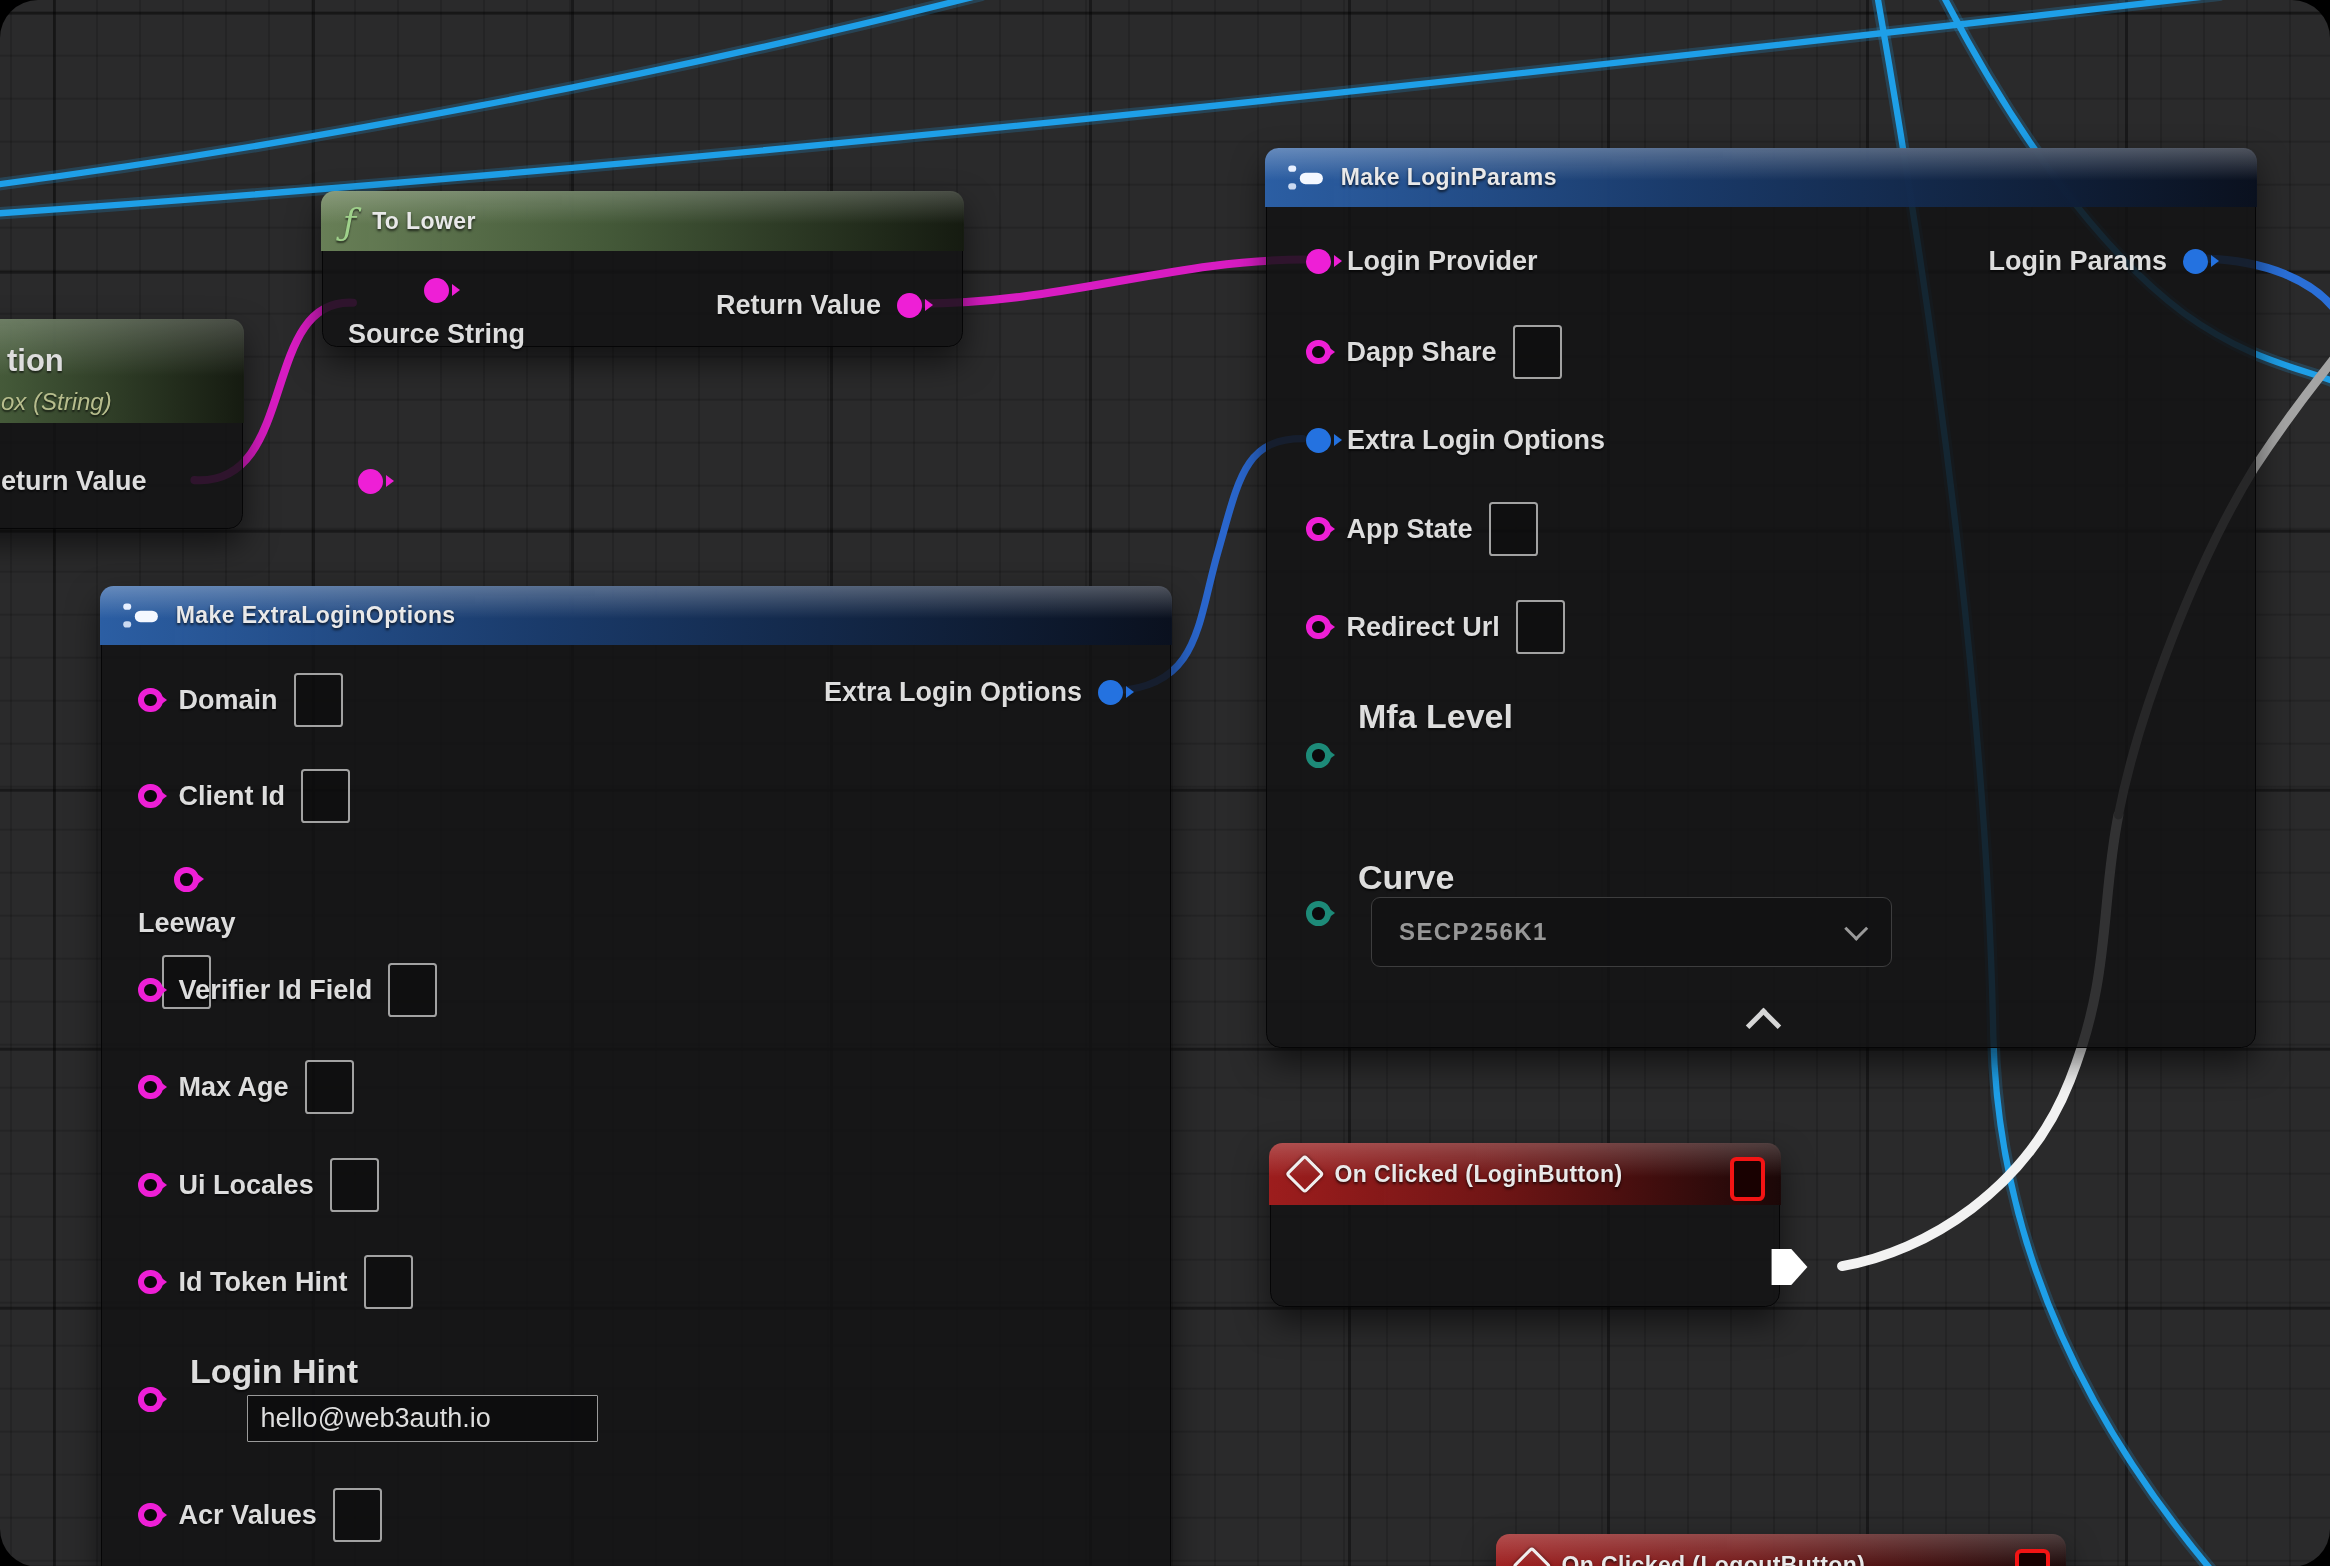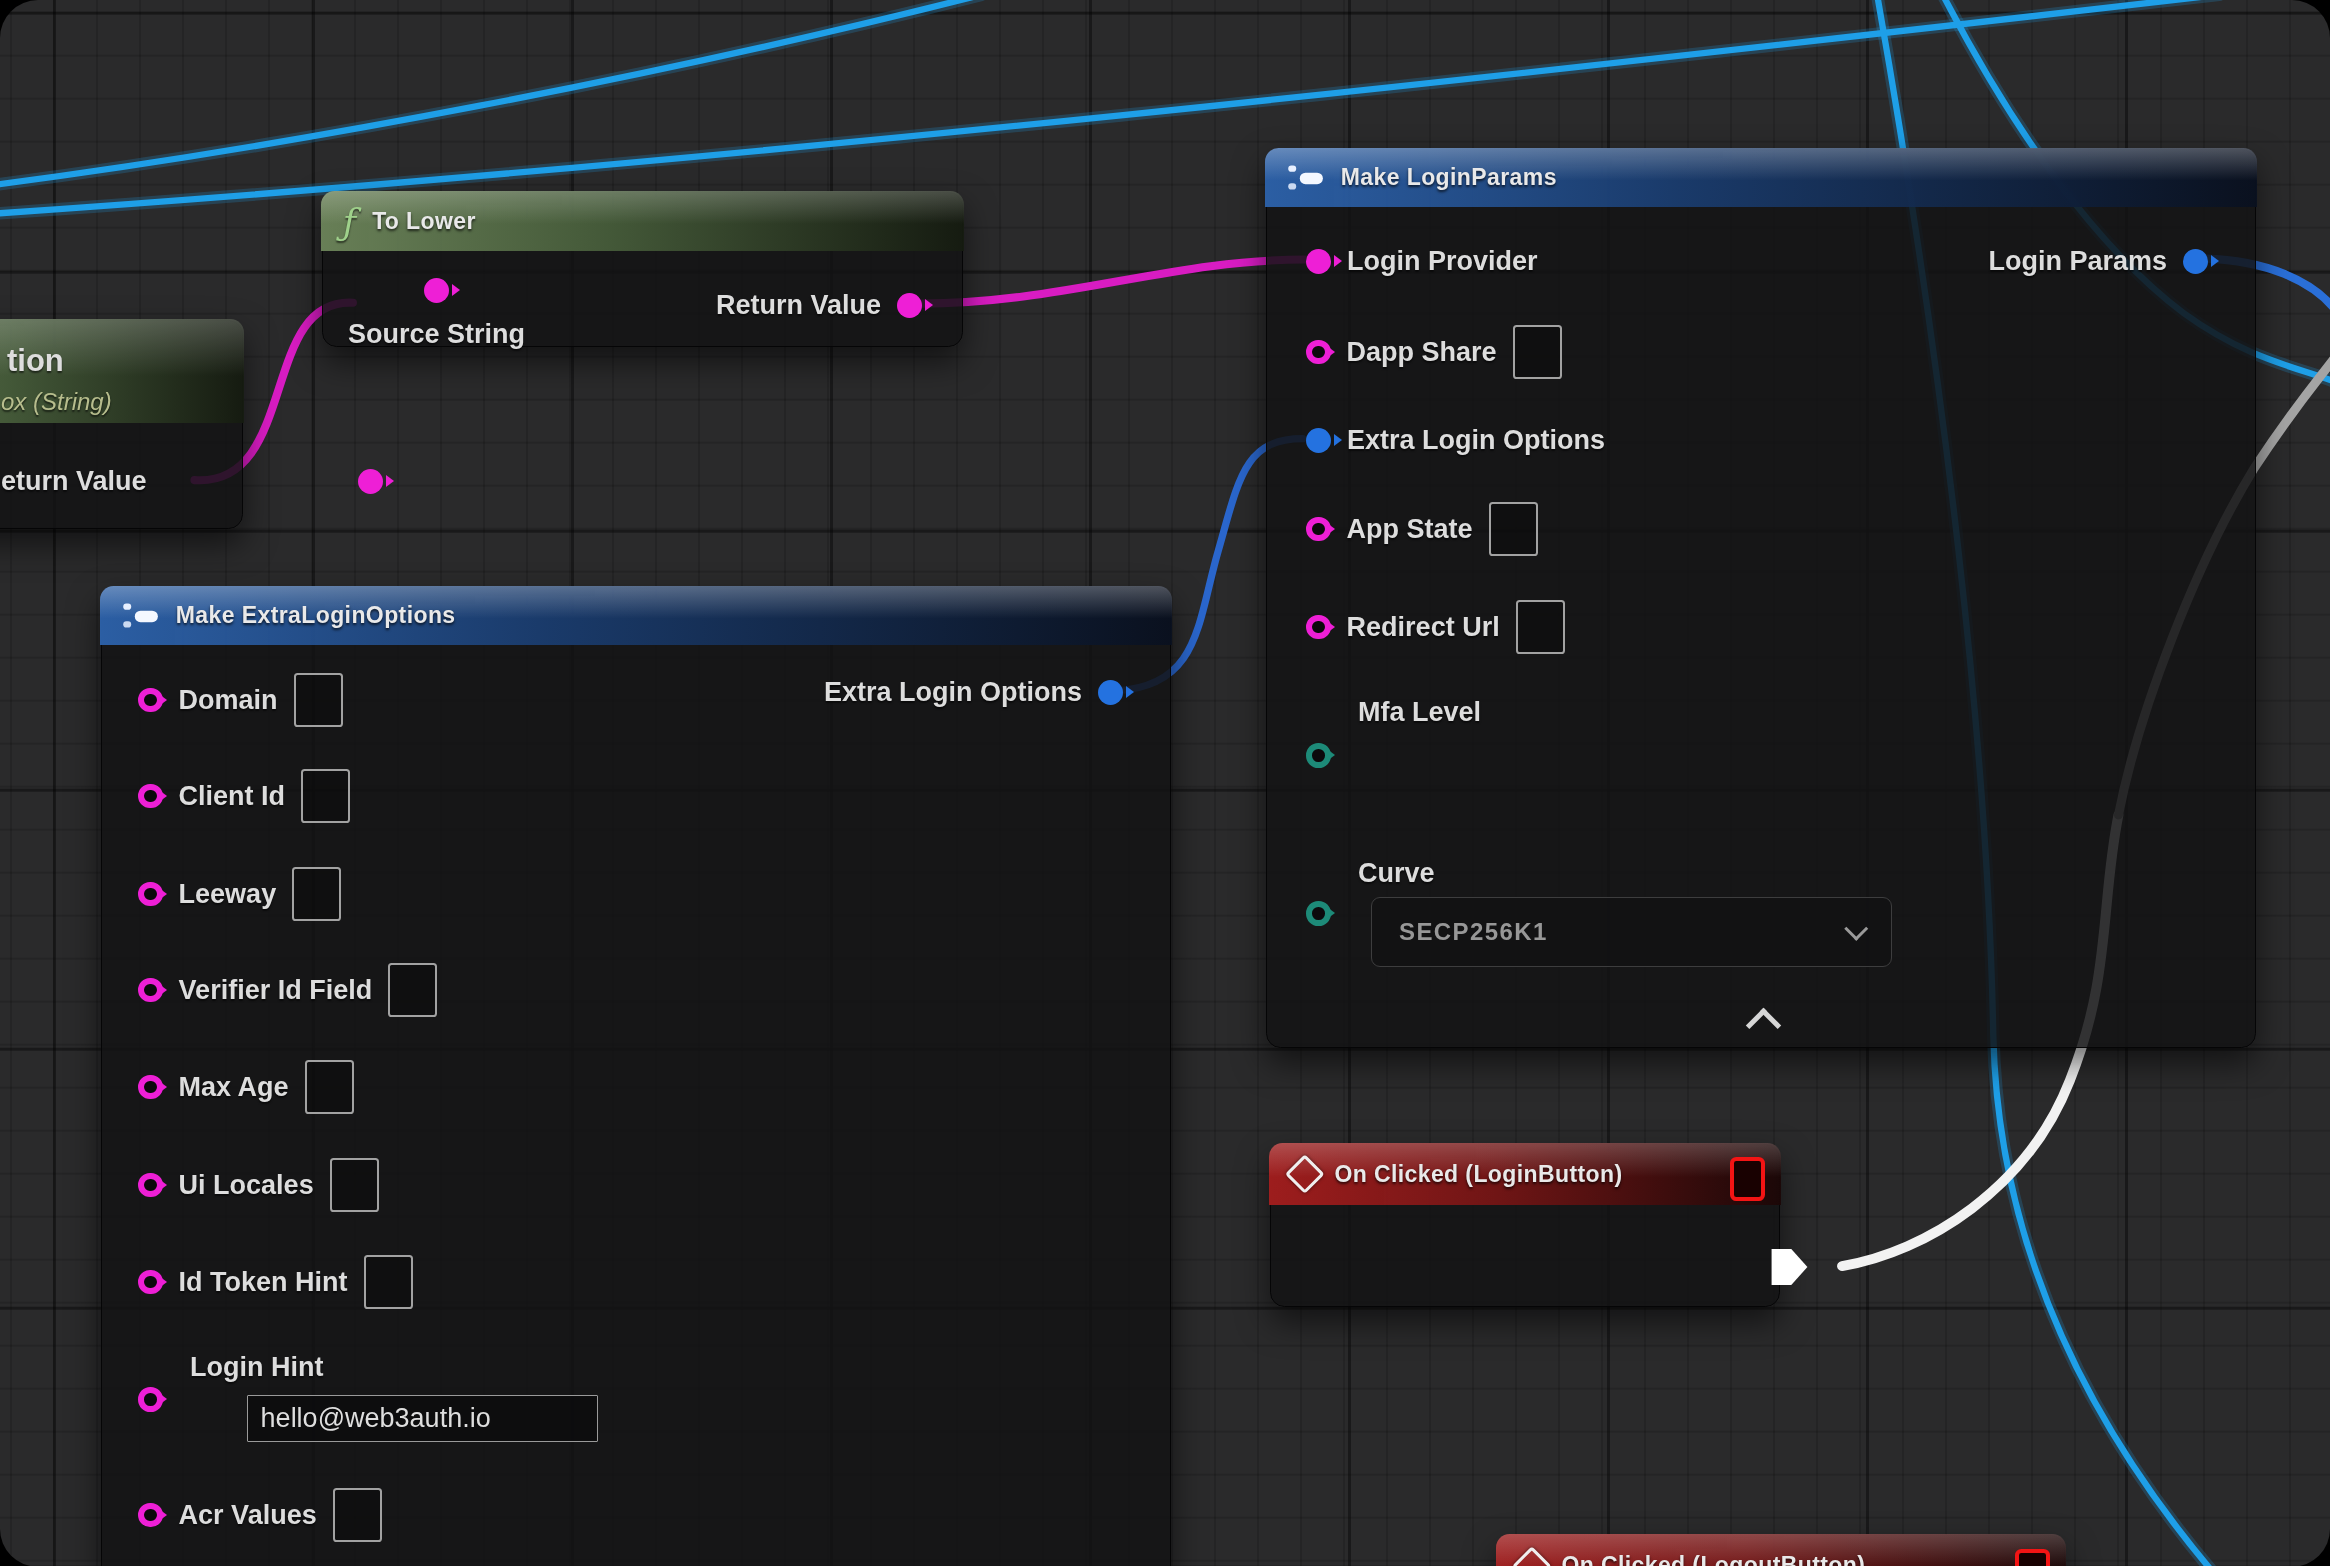--- a/index.html
+++ b/index.html
@@ -41,21 +41,21 @@
   .dchev{margin-left:auto;width:13.5px;height:13.5px;border-right:3.6px solid #9a9a9a;border-bottom:3.6px solid #9a9a9a;
     transform:rotate(45deg) translate(-2.7px,-2.7px);}
   .chev{position:absolute;width:20px;height:20px;border-top:5.4px solid #d6d6d6;border-left:5.4px solid #d6d6d6;
     transform:rotate(45deg);}
   .field-input{width:351px;height:47px;background:rgba(12,12,13,0.9);border:1.8px solid #9a9a9a;border-radius:1px;
     color:#dedede;font-family:"Liberation Sans",sans-serif;font-size:27px;padding:0 12.6px;box-sizing:border-box;margin-left:44px;}
   .ficon{font-family:"DejaVu Serif",serif;font-style:italic;font-size:36px;color:#9fd18b;text-shadow:0 1.8px 1.8px rgba(0,0,0,0.6);}
   .diamond{width:21.6px;height:21.6px;border:3.6px solid #efefef;border-radius:3.6px;transform:rotate(45deg);flex:none;
     box-shadow:0 0 3.6px rgba(0,0,0,0.6);}
   .redbox{position:absolute;width:27px;height:36px;border:4.5px solid #f31414;border-radius:6.3px;background:#190101;}
-  .flabel-abs{position:absolute;font-weight:700;font-size:27px;color:#dddddd;text-shadow:0 1.8px 1.8px rgba(0,0,0,0.55);white-space:nowrap;}
+  .flabel-abs{position:absolute;font-weight:700;font-size:34px;color:#dddddd;text-shadow:0 1.8px 1.8px rgba(0,0,0,0.55);white-space:nowrap;}
 </style>
 </head>
 <body>
 
 <div class="canvas">
 
   <svg class="wires" width="2330" height="1567" viewBox="0 0 2588 1740">
 
     <g fill="none" stroke-linecap="round">
       <path d="M -6,205 C 320,163 740,83 1090,-6" stroke="#1e9fe8" stroke-width="14" opacity="0.22"></path>
@@ -120,21 +120,21 @@
     <div class="prow" style="left:36px;top:85px;">
       <span class="pin hollow mag"></span>
       <span class="plabel">Domain</span>
       <span class="cb"></span>
     </div>
     <div class="prow" style="left:36px;top:181px;">
       <span class="pin hollow mag"></span>
       <span class="plabel">Client Id</span>
       <span class="cb"></span>
     </div>
-    <div class="prow" style="left:36px;top:279px;">
+    <div class="prow" style="left:36px;top:279px;flex-direction:column;">
       <span class="pin hollow mag"></span>
       <span class="plabel">Leeway</span>
       <span class="cb"></span>
     </div>
     <div class="prow" style="left:36px;top:375px;">
       <span class="pin hollow mag"></span>
       <span class="plabel">Verifier Id Field</span>
       <span class="cb"></span>
     </div>
     <div class="prow" style="left:36px;top:472px;">

